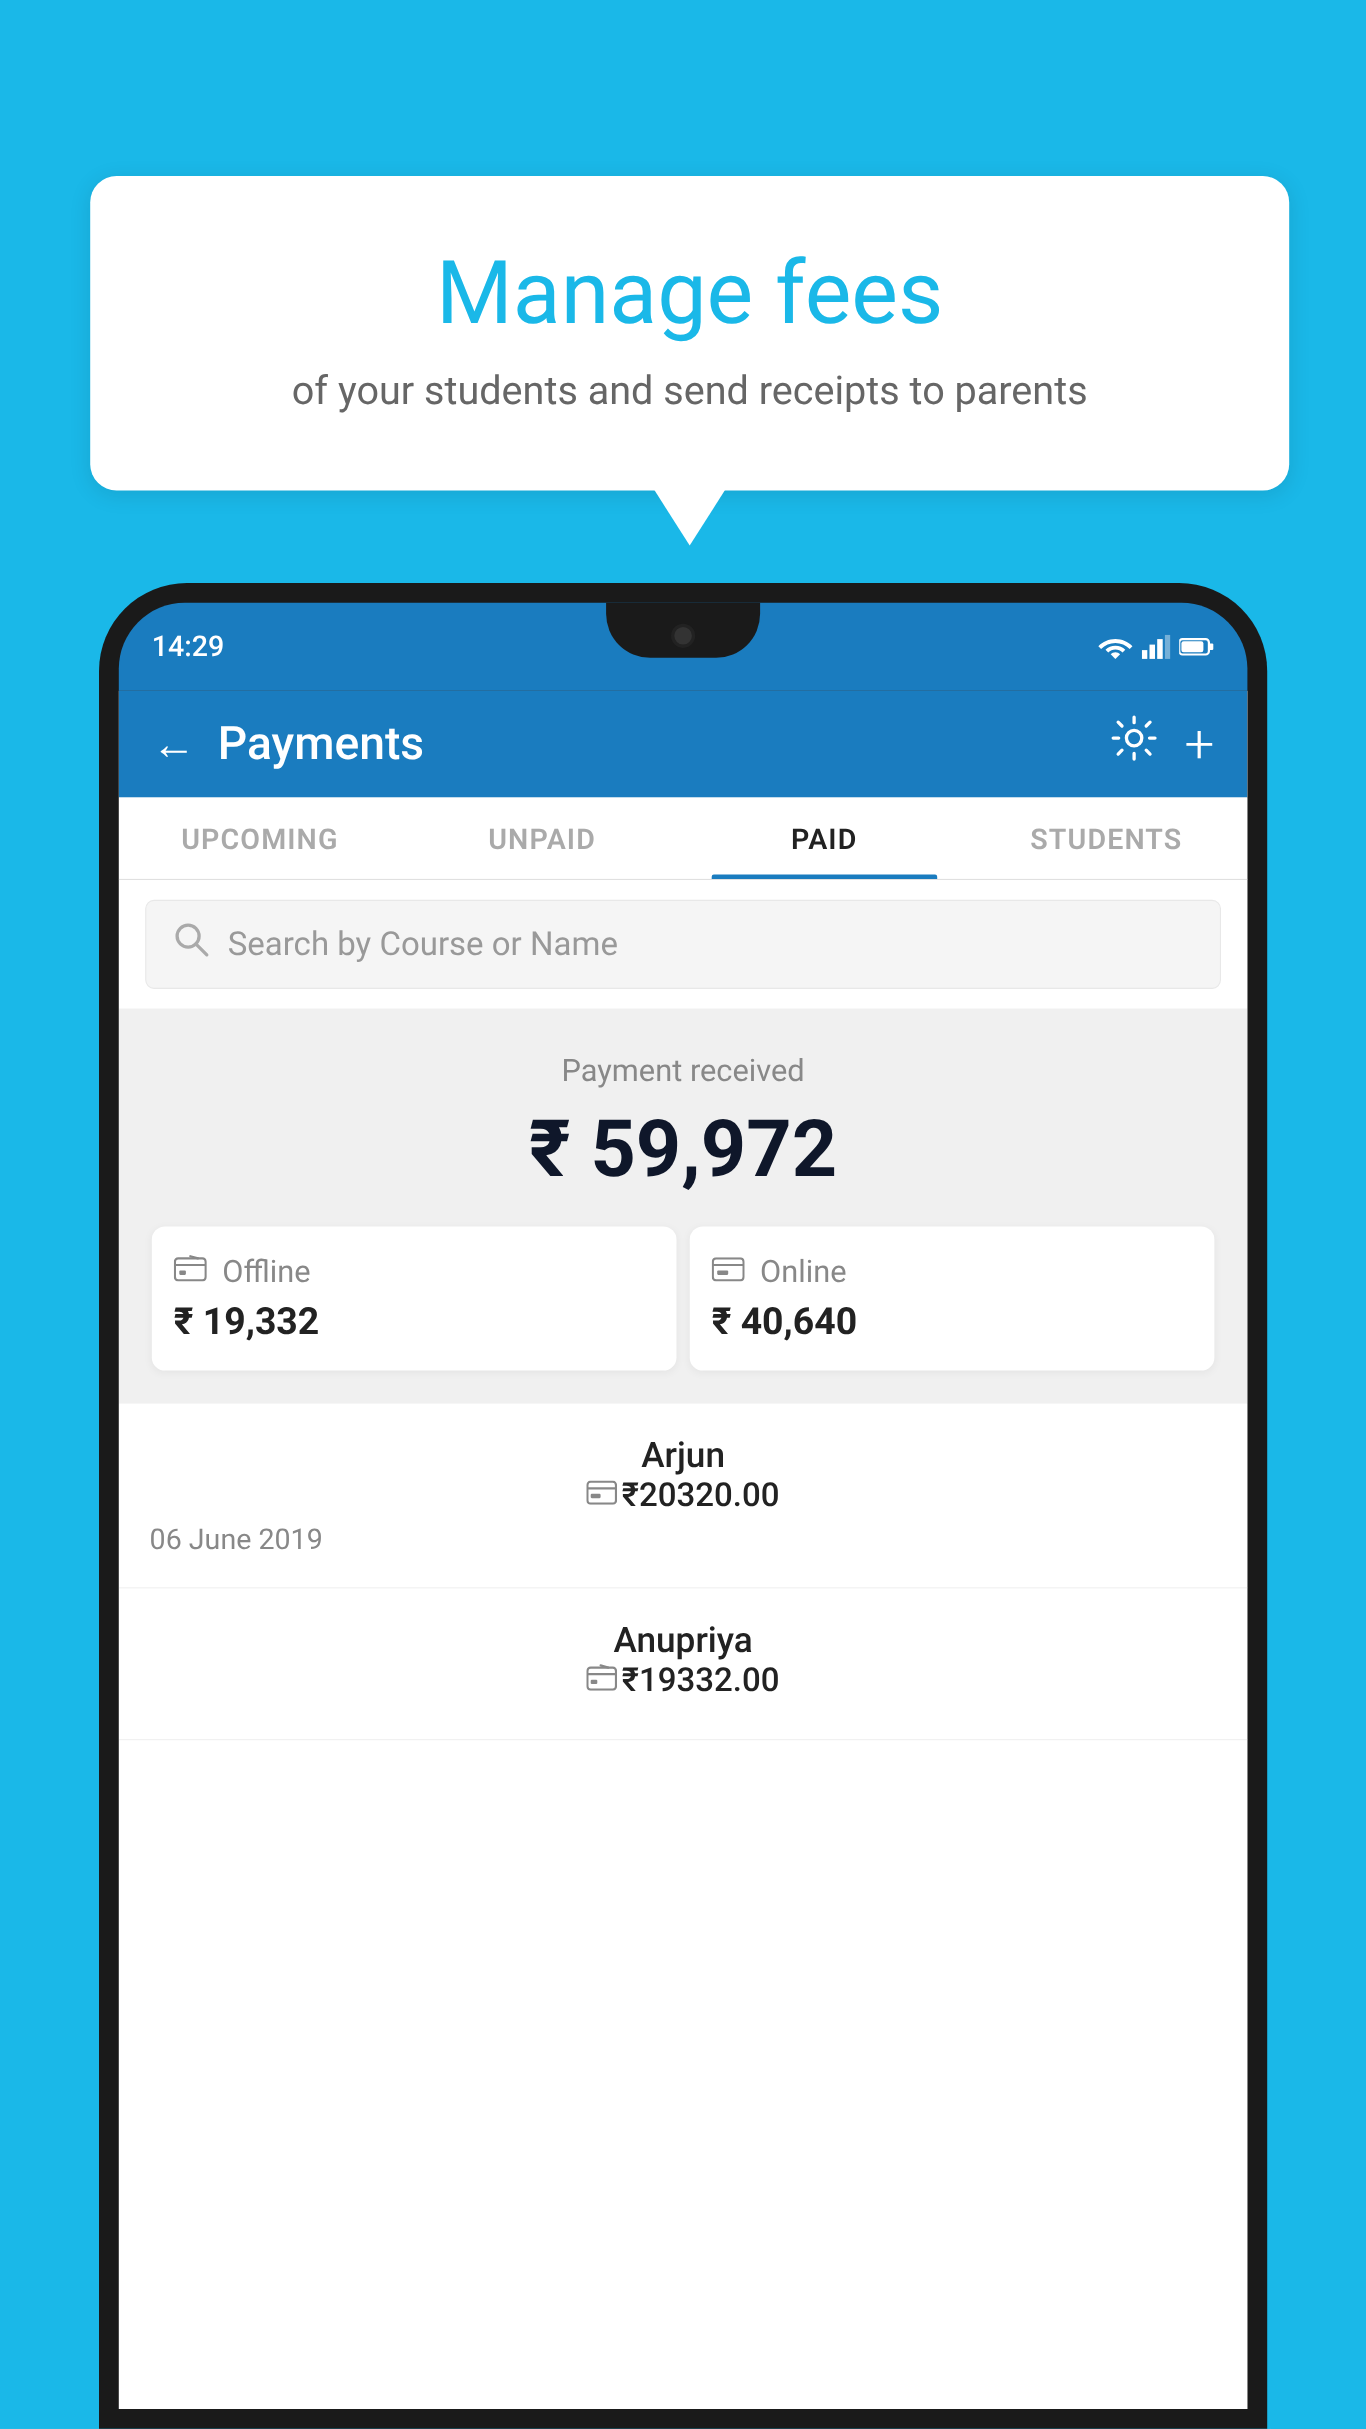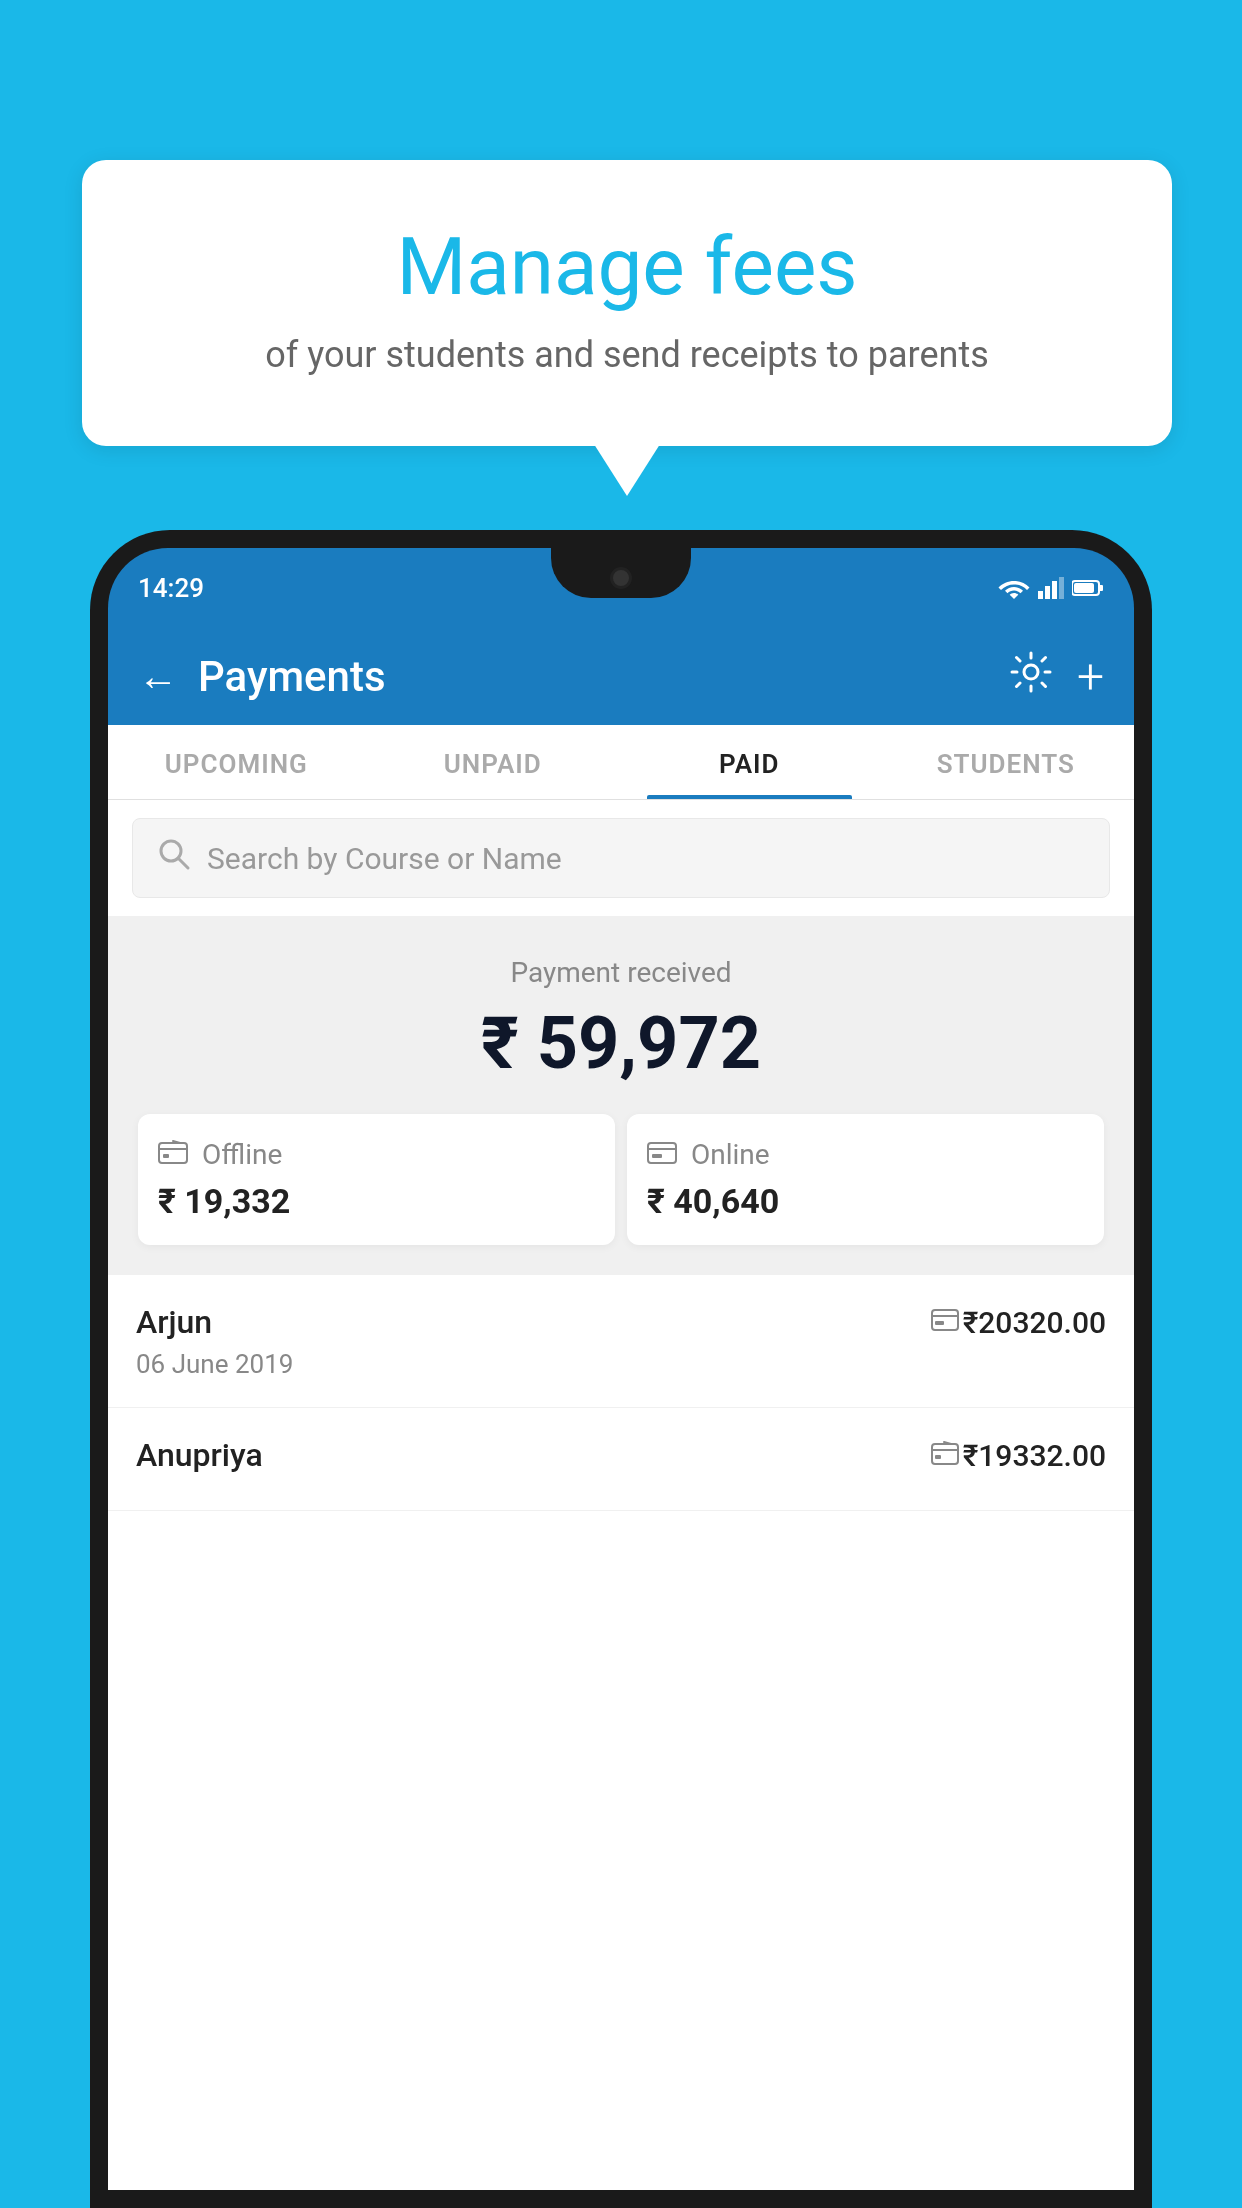--- a/index.html
+++ b/index.html
@@ -338,23 +338,24 @@
       overflow: hidden;
     }
 
     .transaction-item {
       padding: 28px 28px;
       border-bottom: 1px solid #f0f0f0;
     }
 
     .transaction-row-top {
       display: flex;
-      justify-content: space-between;
+      justify-content: center;
       align-items: center;
       margin-bottom: 8px;
+      flex-direction: column;
     }
 
     .transaction-name {
       color: #222;
       font-size: 32px;
       font-weight: 500;
     }
 
     .transaction-amount-container {
       display: flex;

